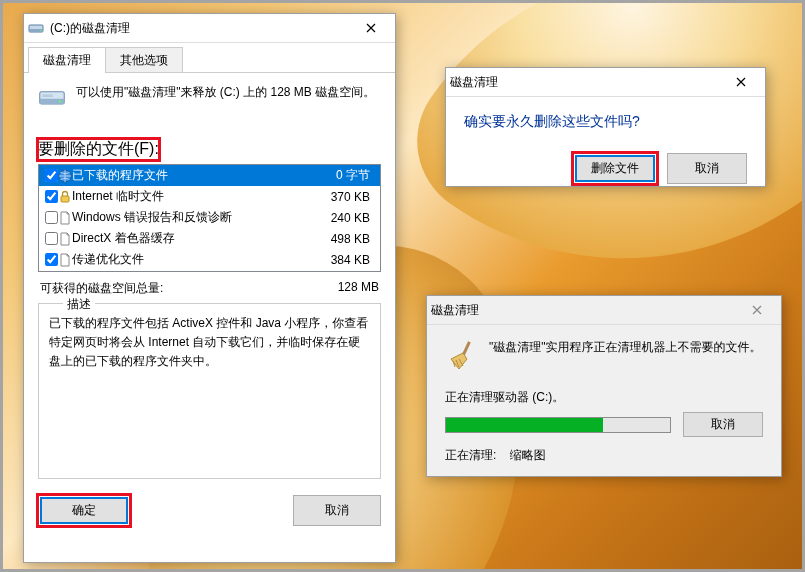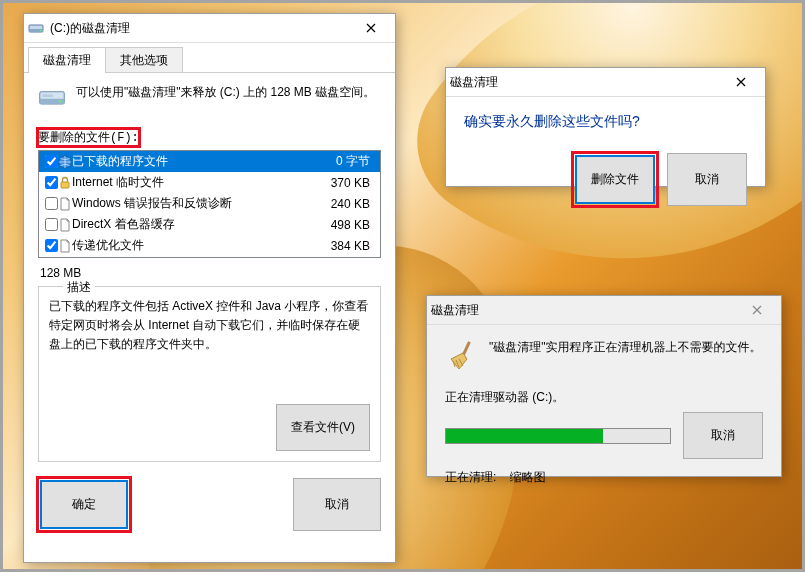--- a/index.html
+++ b/index.html
@@ -74,21 +74,21 @@
   }
   .tab.active { background: #fff; position: relative; }
   .tab.active::after { content:''; position:absolute; left:0; right:0; bottom:-1px; height:1px; background:#fff;}
   .tab:not(.active) { background: #f0f0f0; }
 
   .body { padding: 10px 14px; }
   .info-row { display: flex; align-items: flex-start; gap: 10px; margin-bottom: 12px; }
   .drive-icon { width: 28px; height: 28px; flex-shrink: 0; }
   .info-text { font-size: 12px; line-height: 1.5; }
 
-  .section-label { font-size: 12px; margin: 6px 0 4px; font-family: Liberation Mono, monospace; }
+  .section-label { font-size: 16px; margin: 16px 0 4px; }
   .hl-red { outline: 3px solid #e81123; outline-offset: -1px; display:inline-block; }
 
   .file-list {
     border: 1px solid #828790;
     height: 108px;
     overflow-y: scroll;
     background:#fff;
   }
   .file-item {
     display: flex; align-items: center;
@@ -110,21 +110,21 @@
     position: relative;
     height: 176px;
   }
   .group-legend {
     position: absolute; top: -8px; left: 24px;
     background: #fff; padding: 0 4px; font-size:12px;
   }
   .desc-text { font-size: 12px; line-height: 1.6; }
   .view-btn-row { position:absolute; bottom:10px; right:10px; }
   .winbtn {
-    min-width: 80px; padding: 14px 14px;
+    min-width: 80px; padding: 3px 14px;
     border: 1px solid #adadad; background:#e1e1e1;
     font-size: 12px; cursor:pointer;
     font-family: inherit;
   }
   .winbtn.default { border: 2px solid #0078d7; background:#e1e1e1;}
 
   .btn-row { display:flex; justify-content:space-between; gap:14px; margin-top:16px;}
   .btn-row .winbtn { min-width: 88px; }
 
   
@@ -251,29 +251,27 @@
               <path d="M3 1 H9 L11 3 V13 H3 Z" fill="#fff" stroke="#8a8a8a"></path>
               <path d="M9 1 V3 H11" fill="none" stroke="#8a8a8a"></path>
             </svg>
           </span>
           <span class="fi-label">传递优化文件</span>
           <span class="fi-size">384 KB</span>
         </div>
       </div>
 
     <div class="total-row">
+      <span>可获得的磁盘空间总量:</span>
       <span>128 MB</span>
     </div>
 
     <div class="group">
       <span class="group-legend">描述</span>
       <div class="desc-text">已下载的程序文件包括 ActiveX 控件和 Java 小程序，你查看特定网页时将会从 Internet 自动下载它们，并临时保存在硬盘上的已下载的程序文件夹中。</div>
-      <div class="view-btn-row">
-        <button class="winbtn">查看文件(V)</button>
-      </div>
     </div>
 
     <div class="btn-row">
       <span class="hl-red" style="padding:2px;">
         <button class="winbtn default">确定</button>
       </span>
       <button class="winbtn">取消</button>
     </div>
   </div>
 </div>

